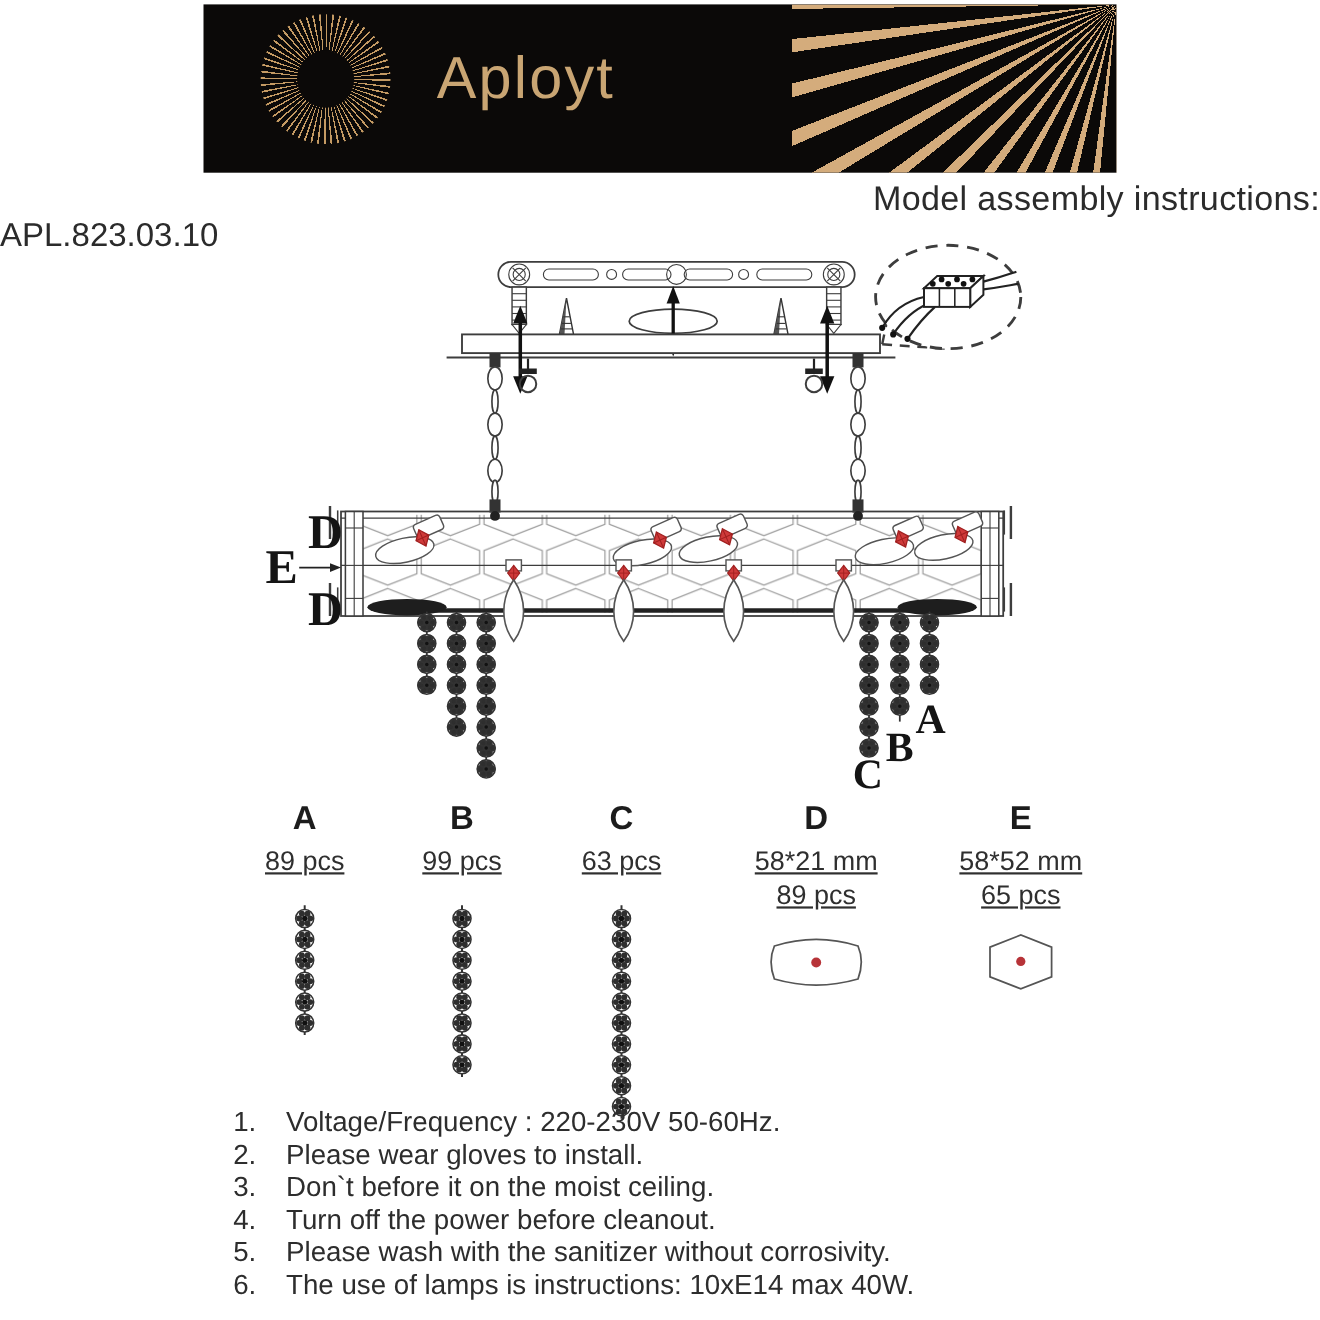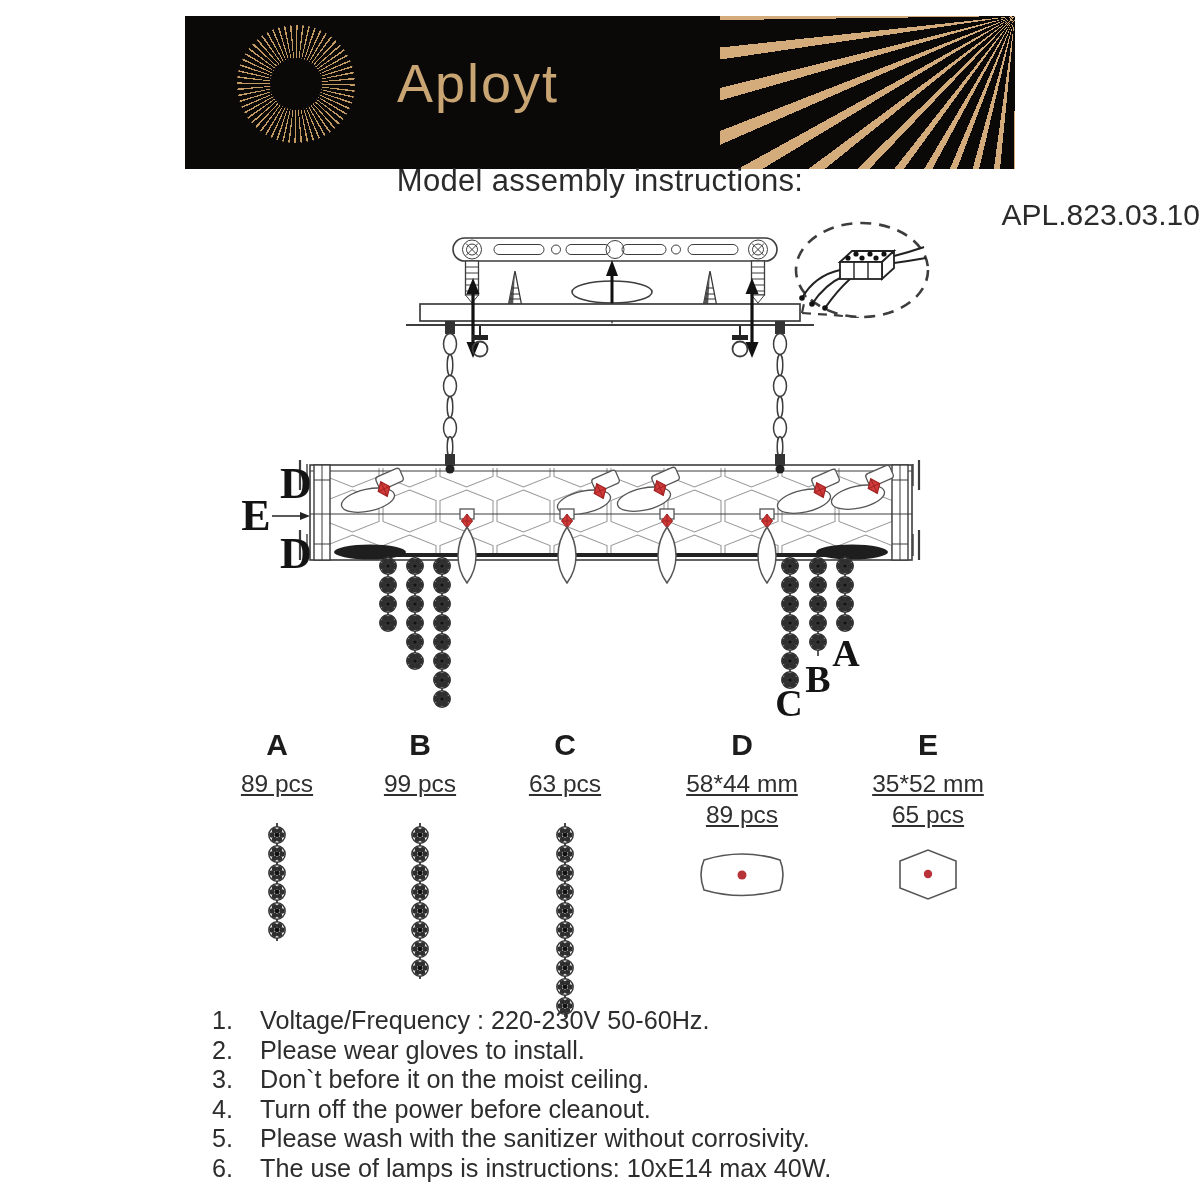--- a/index.html
+++ b/index.html
@@ -1,34 +1,34 @@
 <!DOCTYPE html>
 <html><head>
 <meta charset="utf-8">
 <style>
   html,body{margin:0;padding:0;background:#ffffff;}
   .page{position:relative;width:1200px;height:1200px;background:#fff;overflow:hidden;
         font-family:"Liberation Sans",sans-serif;color:#2b2b2b;}
 
   
-  .header-band{position:absolute;left:185px;top:16px;width:830px;height:153px;
+  .header-band{position:absolute;left:185px;top:4px;width:830px;height:153px;
                background:#0b0908;overflow:hidden;}
   .starburst{position:absolute;left:52px;top:9px;width:118px;height:118px;border-radius:50%;
              background:repeating-conic-gradient(#c49a63 0deg 1.6deg,#0b0908 1.6deg 6deg);}
   .starburst::after{content:"";position:absolute;inset:33px;background:#0b0908;border-radius:50%;}
   .brand{position:absolute;left:212px;top:36px;font-size:54px;color:#c9a573;
          letter-spacing:2px;font-weight:400;}
   .ray-fan{position:absolute;right:0;top:0;width:295px;height:153px;
            background:repeating-conic-gradient(from 178deg at 100% 0%,
               #d4ac7c 0deg 2.3deg, rgba(0,0,0,0) 2.3deg 7.6deg);}
 
   
-  .title{position:absolute;left:0;top:163px;width:1200px;text-align:center;
+  .title{position:absolute;left:0;top:163px;width:1200px;text-align:right;
          font-size:31px;font-weight:500;letter-spacing:.3px;color:#2b2b2b;}
-  .subtitle{position:absolute;left:0;top:198px;width:1200px;text-align:right;
+  .subtitle{position:absolute;left:0;top:198px;width:1200px;text-align:left;
             font-size:30px;font-weight:500;color:#2b2b2b;}
 
   
   .diagram{position:absolute;left:210px;top:218px;width:770px;height:502px;}
   .diagram text{fill:#141414;}
   .lbl-serif{font-family:"Liberation Serif",serif;font-weight:600;}
 
   
   .part-col{position:absolute;text-align:center;}
   .part-letter{font-size:30px;font-weight:700;color:#1c1c1c;margin-bottom:6px;}
@@ -372,31 +372,31 @@
       <use href="#bead" x="20" y="109"></use>
         <use href="#bead" x="20" y="128"></use>
         <use href="#bead" x="20" y="147"></use>
         <use href="#bead" x="20" y="166"></use>
         <use href="#bead" x="20" y="185"></use>
     </svg>
   </div>
 
   <div class="part-col" style="left:662px;top:728px;width:160px;">
     <div class="part-letter">D</div>
-    <div class="part-line">58*44 mm</div>
+    <div class="part-line">58*21 mm</div>
     <div class="part-line">89 pcs</div>
     <svg class="part-icon-shape" width="100" height="64" viewBox="-50 -32 100 64">
       <path d="M-38,-14 Q0,-26 38,-14 Q44,0 38,16 Q0,27 -38,16 Q-44,0 -38,-14 Z" fill="#fff" stroke="#555" stroke-width="1.6"></path>
       <circle cx="0" cy="1" r="4.5" fill="#b73338"></circle>
     </svg>
   </div>
 
   <div class="part-col" style="left:848px;top:728px;width:160px;">
     <div class="part-letter">E</div>
-    <div class="part-line">35*52 mm</div>
+    <div class="part-line">58*52 mm</div>
     <div class="part-line">65 pcs</div>
     <svg class="part-icon-shape" width="80" height="64" viewBox="-40 -32 80 64">
       <path d="M-28,-13 L0,-24 L28,-13 L28,14 L0,25 L-28,14 Z" fill="#fff" stroke="#555" stroke-width="1.6"></path>
       <circle cx="0" cy="0" r="4.2" fill="#b73338"></circle>
     </svg>
   </div>
 
   <div class="instructions">
     <div class="instr-row">
       <span class="instr-num">1.</span>

